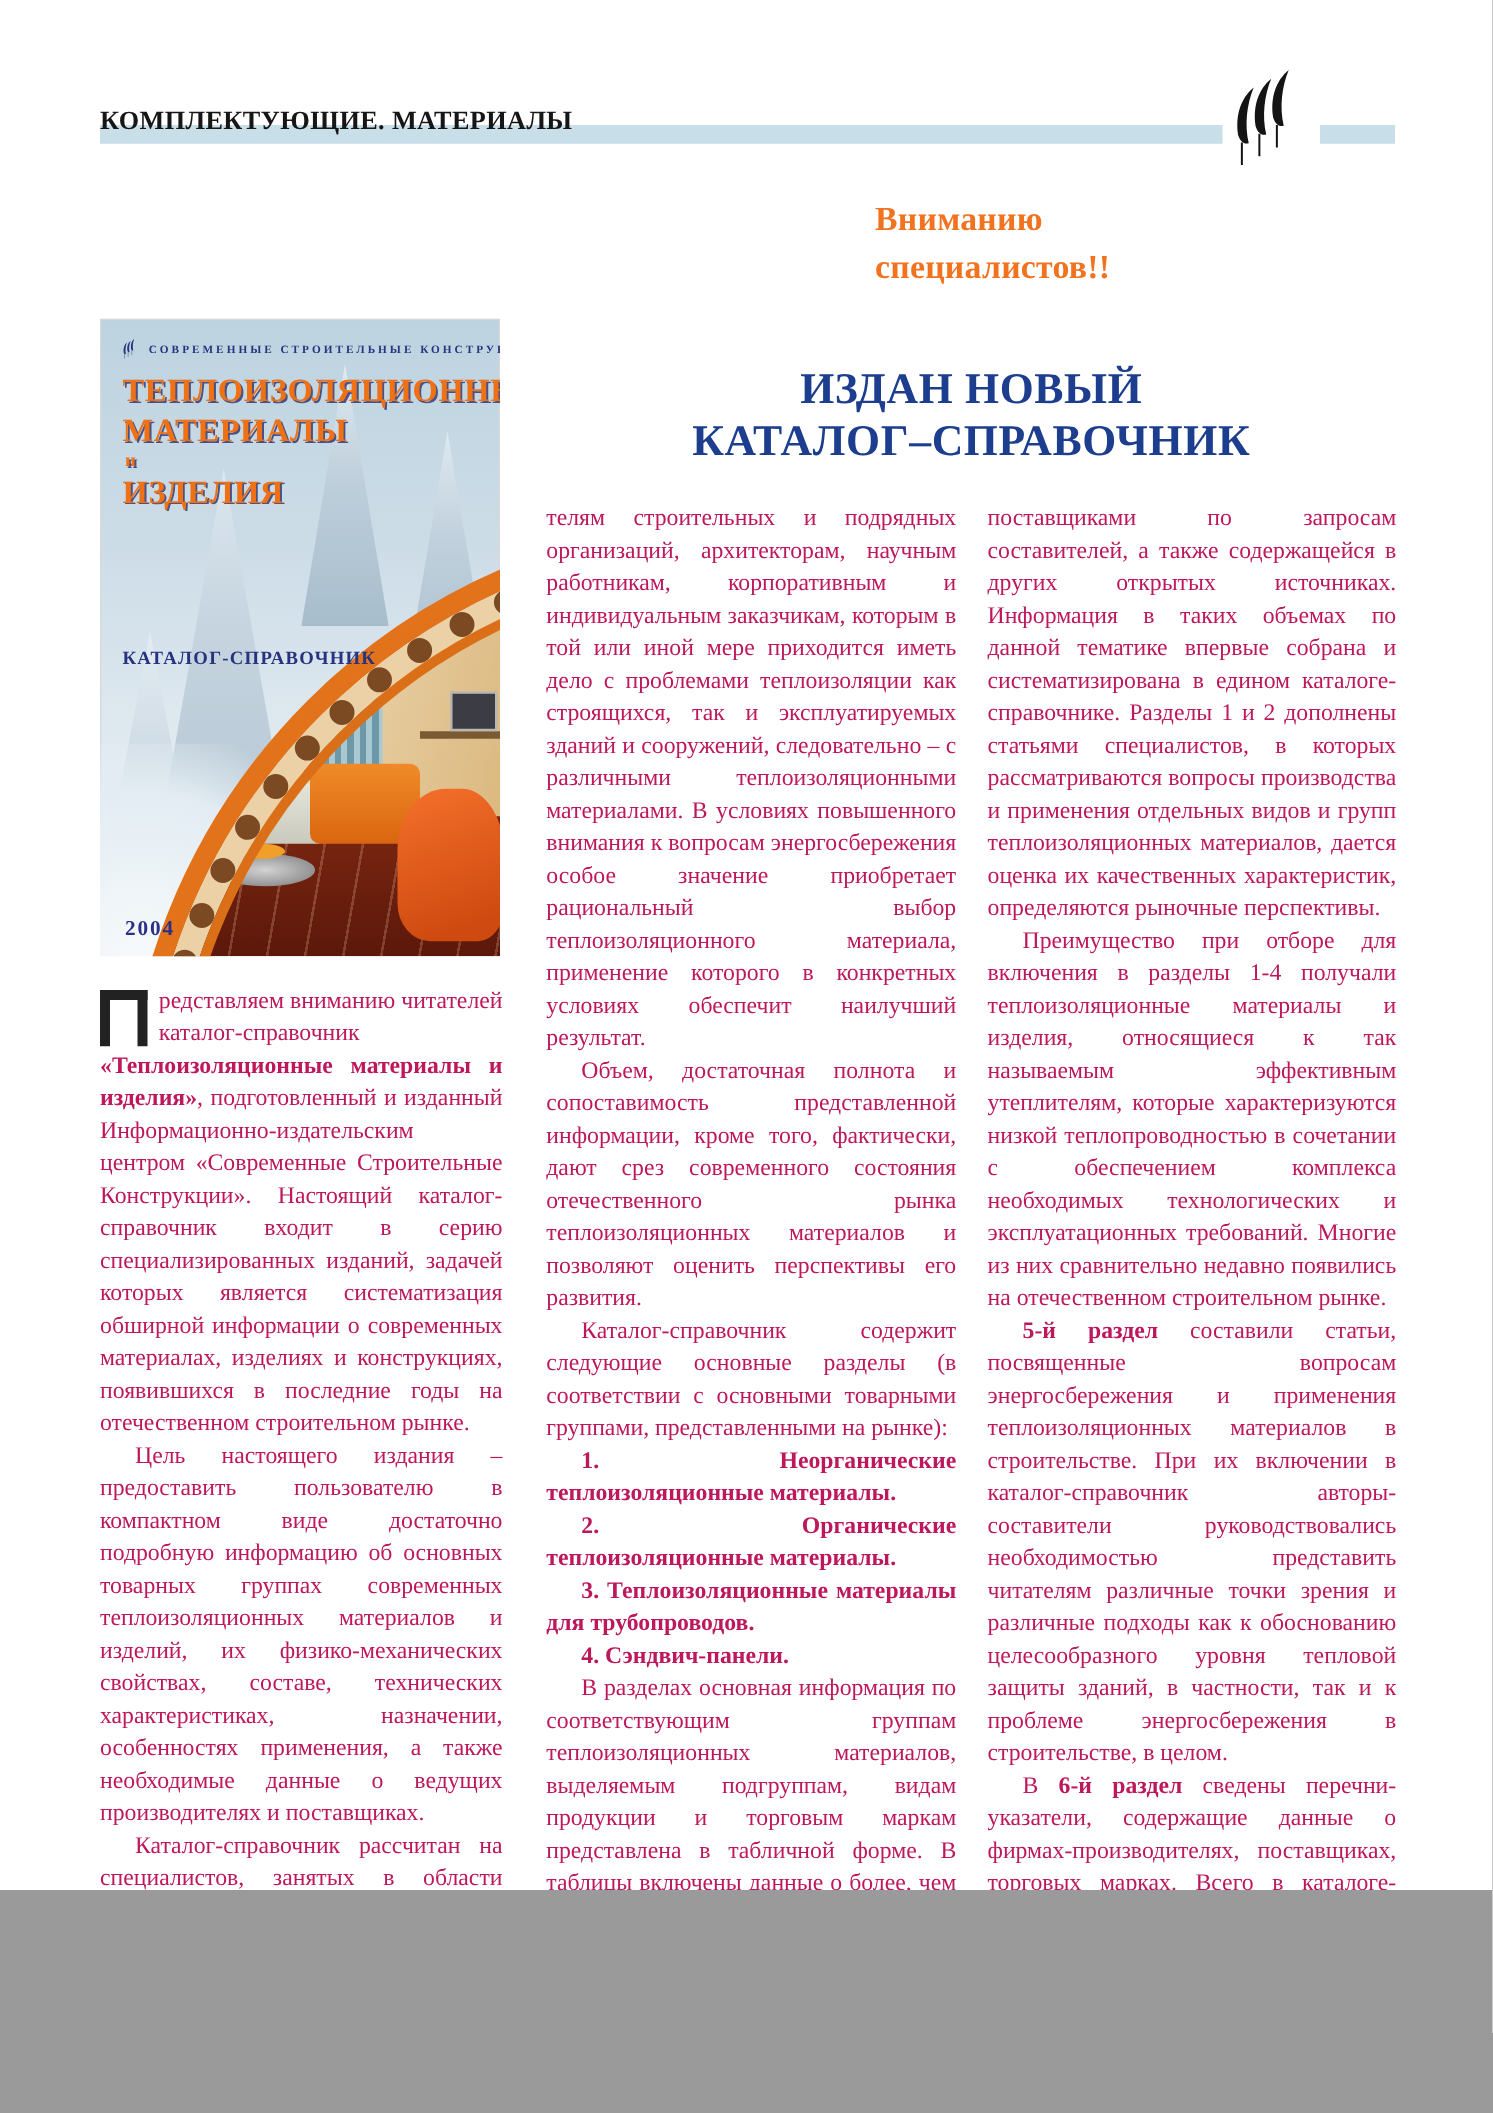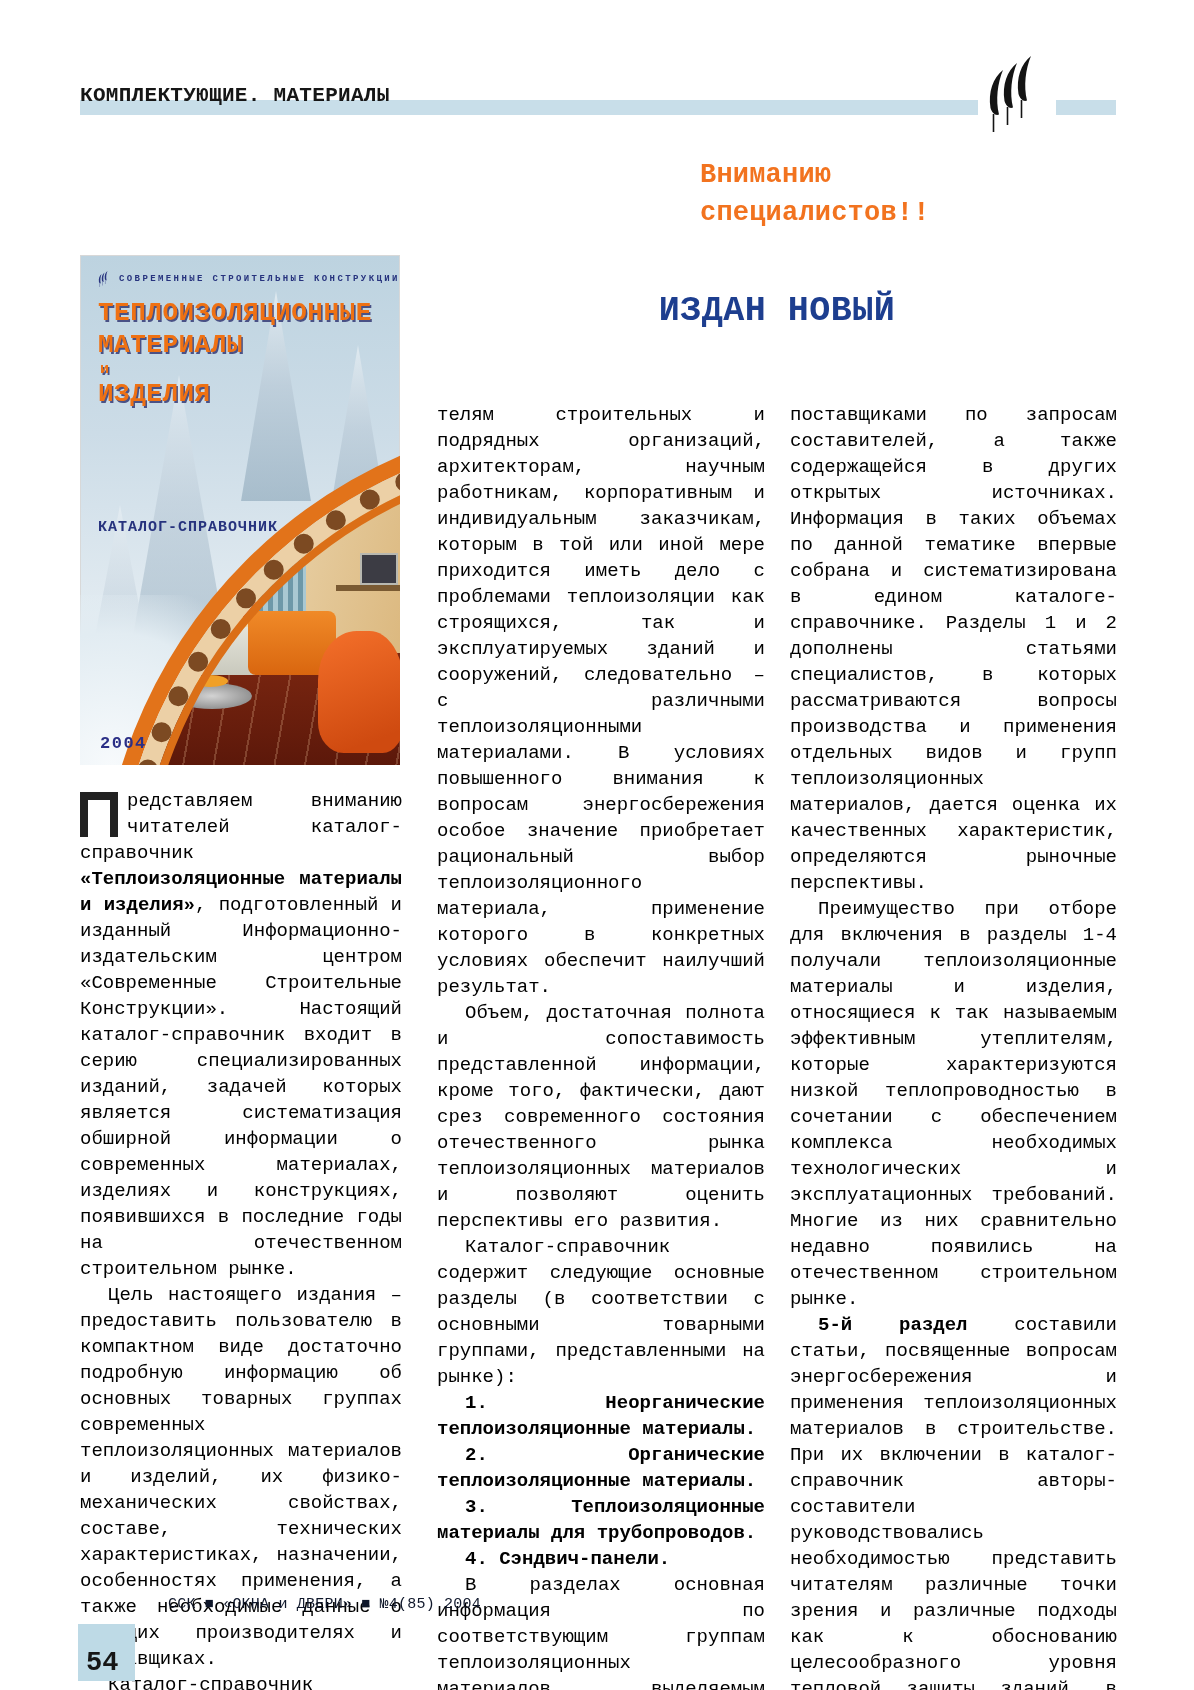--- a/index.html
+++ b/index.html
@@ -1,21 +1,21 @@
 <!DOCTYPE html>
 <html lang="ru"><head>
 <meta charset="utf-8">
 <style>
   html,body{margin:0;padding:0;background:#9a9a9a;}
   .page{
     position:relative;
-    width:1194px;height:1690px;
+    width:1194px;height:1512px;
     background:#ffffff;
     margin:0 auto;
-    font-family:Liberation Mono, monospace;
+    font-family:Liberation Serif, serif;
     overflow:hidden;
   }
   
   .rubric-bar{position:absolute;top:100px;height:15px;background:#c8dee9;}
   .rubric-bar.bar-left{left:80px;width:898px;}
   .rubric-bar.bar-right{left:1056px;width:60px;}
   .section-label{
     position:absolute;left:80px;top:84px;
     font-size:21px;font-weight:700;color:#161616;letter-spacing:.3px;
   }
@@ -84,21 +84,21 @@
   
   .article-title{
     position:absolute;left:437px;top:290px;width:680px;
     text-align:center;color:#1d3e8f;font-weight:700;
     font-size:35px;line-height:42px;letter-spacing:.5px;
   }
   .col{position:absolute;}
   .col1{left:80px;top:788px;width:322px;}
   .col2{left:437px;top:402px;width:328px;}
   .col3{left:790px;top:402px;width:327px;}
-  .para{margin:0;text-align:justify;font-size:19px;line-height:26px;color:#000000;}
+  .para{margin:0;text-align:justify;font-size:19px;line-height:26px;color:#be185d;}
   .para.indent{text-indent:28px;}
   .para.bold{font-weight:700;}
   .seg-bold{font-weight:700;}
   .drop-cap{
     float:left;width:38px;height:45px;box-sizing:border-box;
     border:8px solid #222;border-bottom:none;
     margin:4px 9px 0 0;
   }
   
   .footer-box{position:absolute;left:78px;top:1624px;width:57px;height:57px;background:#bedae6;}
@@ -177,20 +177,21 @@
       <div class="t-and">и</div>
       <div class="t-line">ИЗДЕЛИЯ</div>
     </div>
 
     <div class="cover-subtitle">КАТАЛОГ-СПРАВОЧНИК</div>
     <div class="cover-year">2004</div>
   </div>
 
   <div class="article-title">
     <div>ИЗДАН НОВЫЙ</div>
+    <div>КАТАЛОГ–СПРАВОЧНИК</div>
   </div>
 
   <div class="col col1">
       <p class="para"><span class="drop-cap" title="П"></span><span>редставляем вниманию читателей каталог-справочник </span><span class="seg-bold">«Теплоизоляционные материалы и изделия»</span><span>, подготовленный и изданный Информационно-издательским центром «Современные Строительные Конструкции». Настоящий каталог-справочник входит в серию специализированных изданий, задачей которых является систематизация обширной информации о современных материалах, изделиях и конструкциях, появившихся в последние годы на отечественном строительном рынке.</span></p>
       <p class="para indent"><span>Цель настоящего издания – предоставить пользователю в компактном виде достаточно подробную информацию об основных товарных группах современных теплоизоляционных материалов и изделий, их физико-механических свойствах, составе, технических характеристиках, назначении, особенностях применения, а также необходимые данные о ведущих производителях и поставщиках.</span></p>
       <p class="para indent"><span>Каталог-справочник рассчитан на специалистов, занятых в области проектирования, строительства, производства строительных материалов и конструкций, эксплуатации и ремонта зданий и сооружений. Он может также быть полезен руководи-</span></p>
     </div>
   <div class="col col2">
       <p class="para"><span>телям строительных и подрядных организаций, архитекторам, научным работникам, корпоративным и индивидуальным заказчикам, которым в той или иной мере приходится иметь дело с проблемами теплоизоляции как строящихся, так и эксплуатируемых зданий и сооружений, следовательно – с различными теплоизоляционными материалами. В условиях повышенного внимания к вопросам энергосбережения особое значение приобретает рациональный выбор теплоизоляционного материала, применение которого в конкретных условиях обеспечит наилучший результат.</span></p>
       <p class="para indent"><span>Объем, достаточная полнота и сопоставимость представленной информации, кроме того, фактически, дают срез современного состояния отечественного рынка теплоизоляционных материалов и позволяют оценить перспективы его развития.</span></p>

